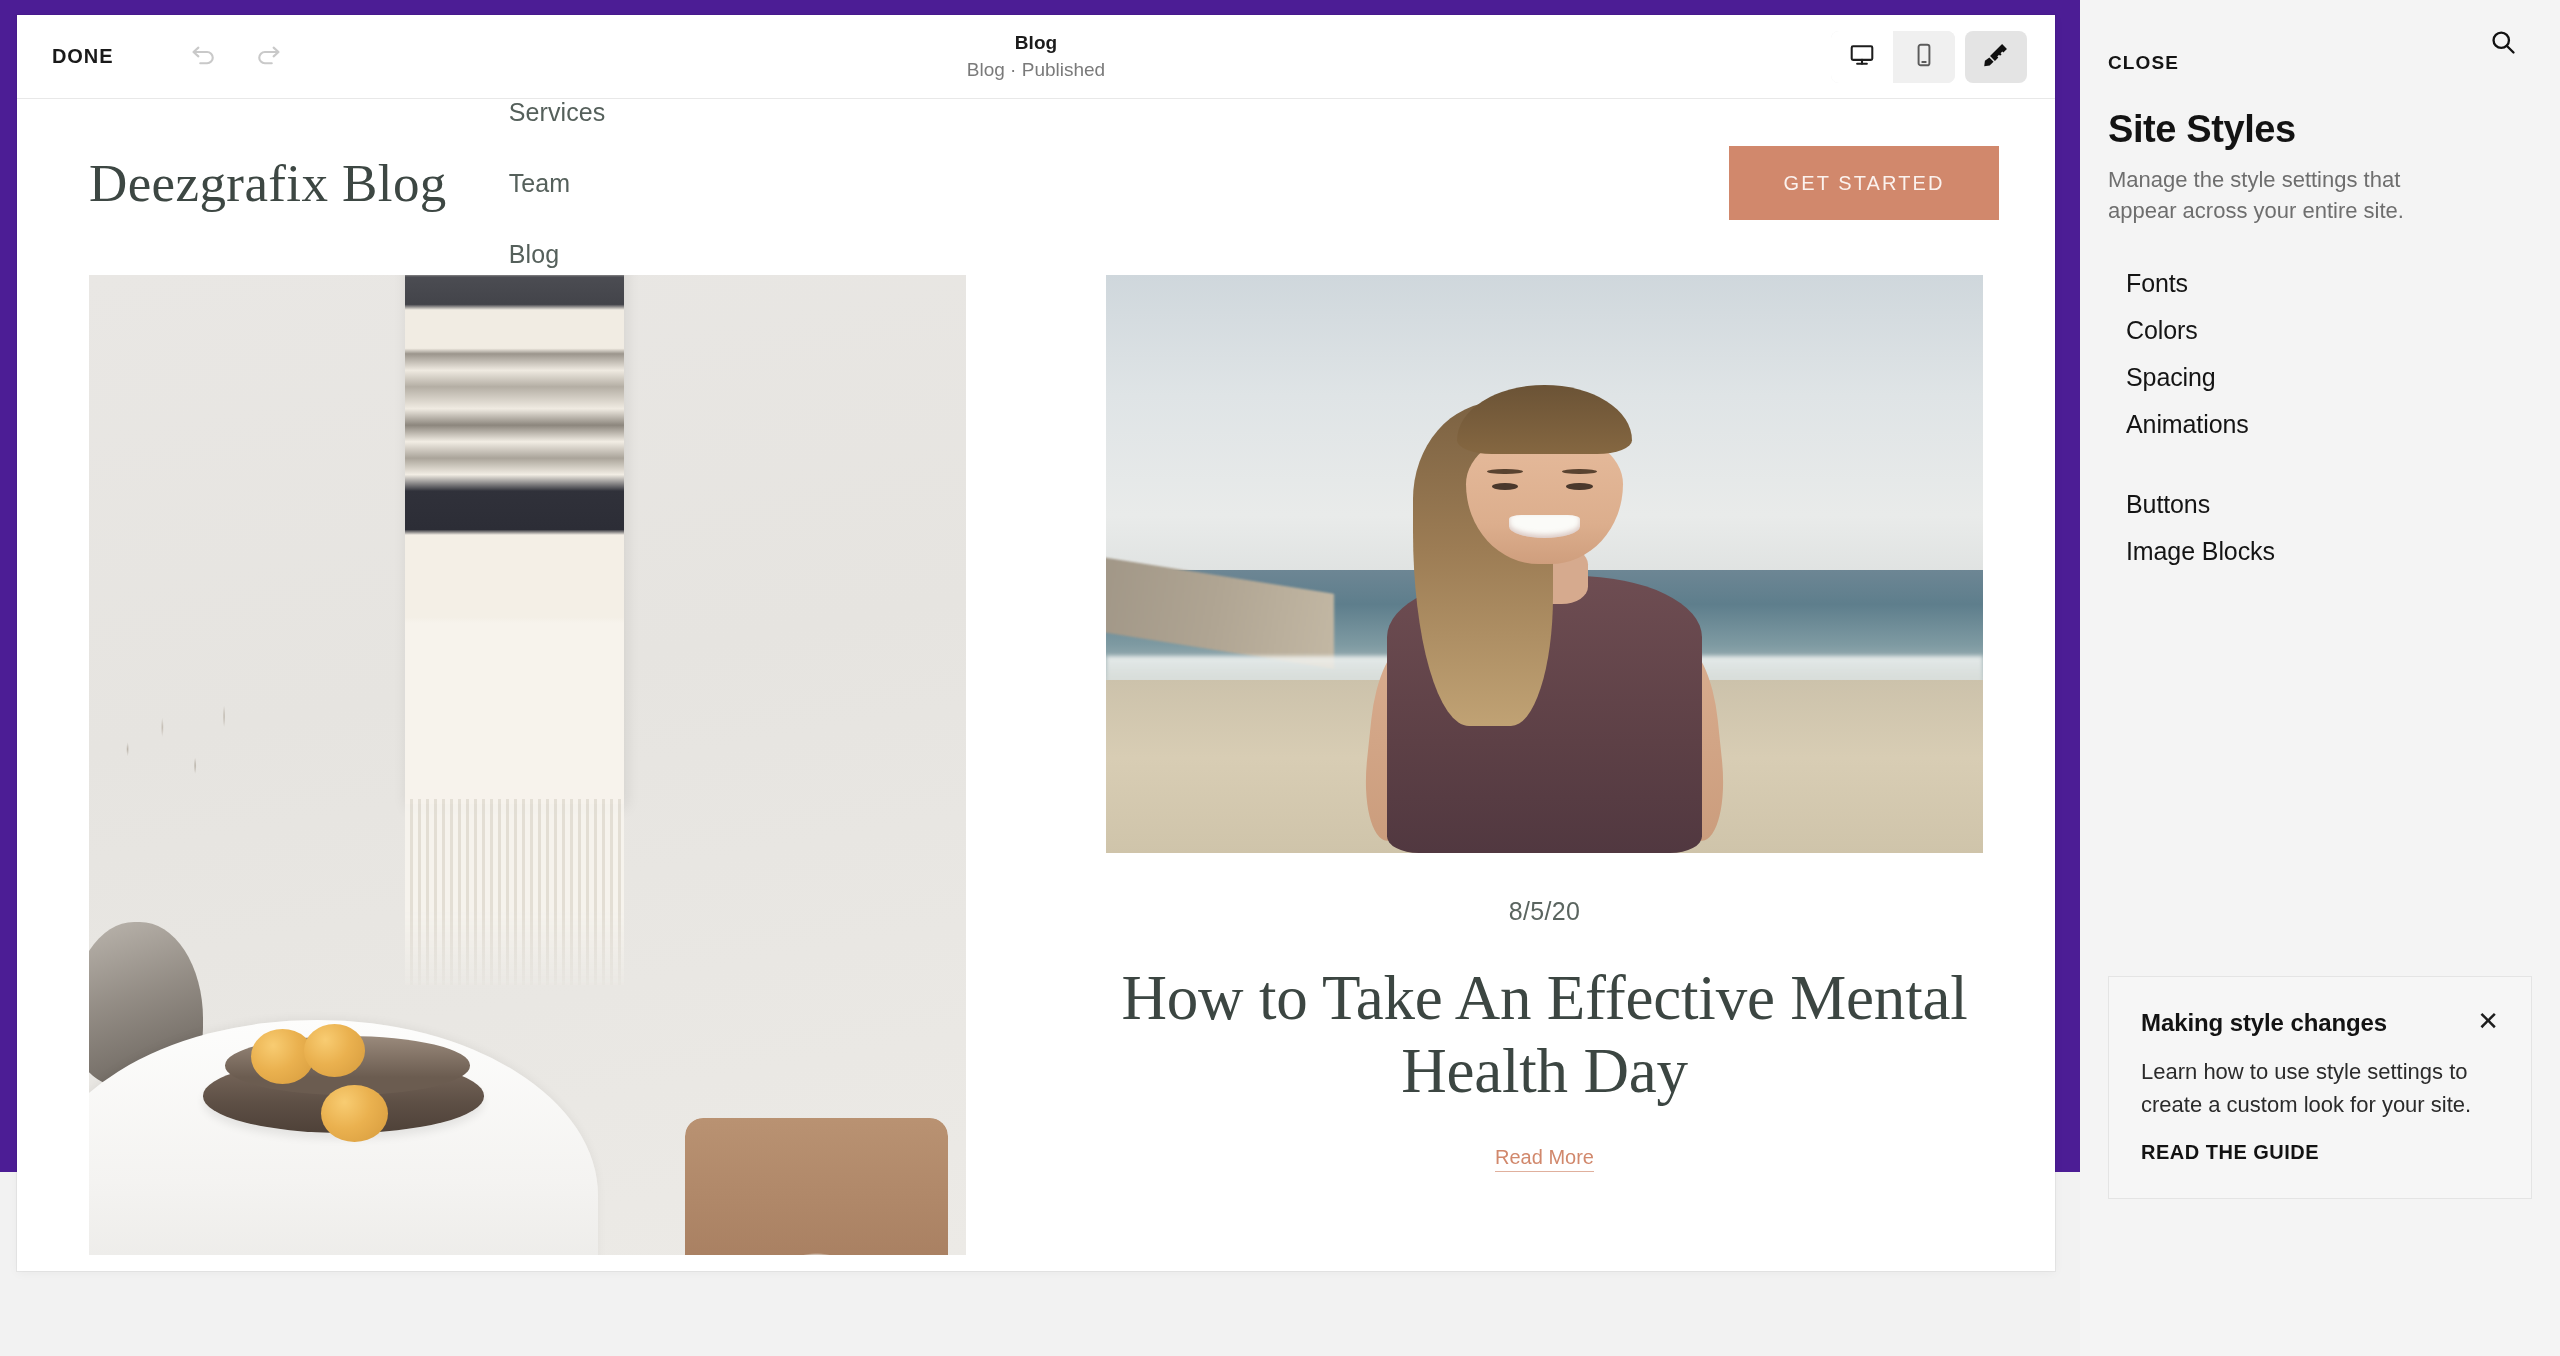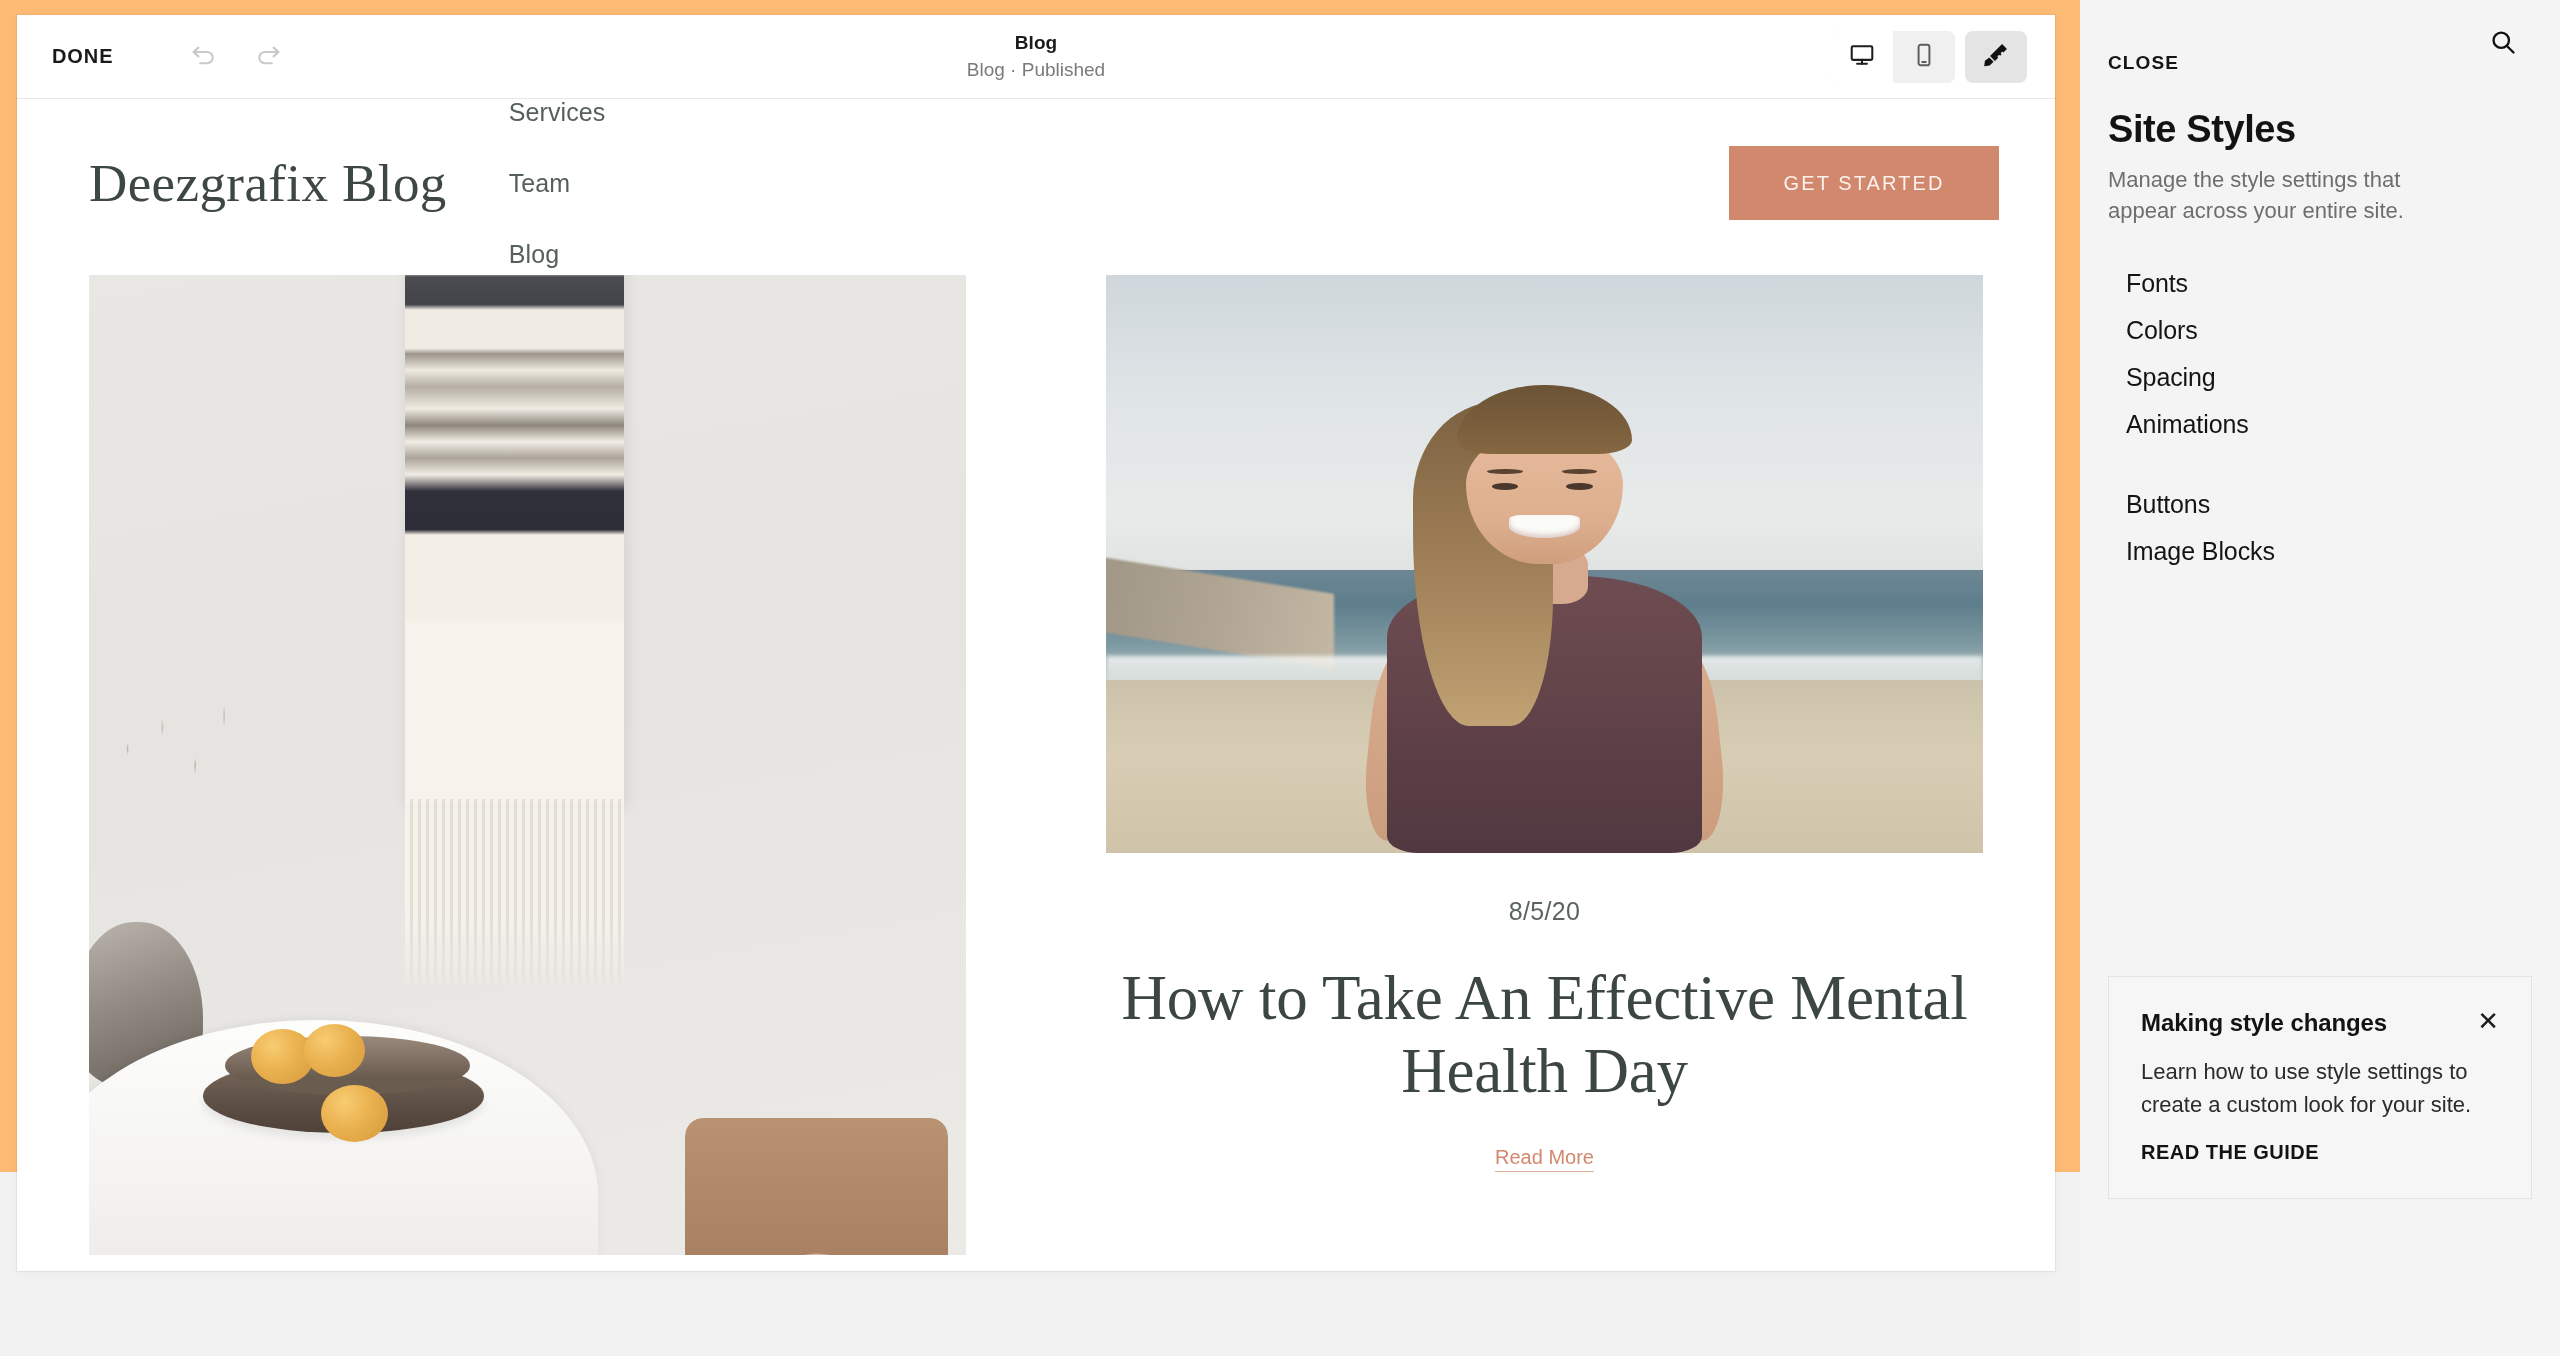--- a/index.html
+++ b/index.html
@@ -11,21 +11,21 @@
     background: #f2f2f2;
     font-family: "Liberation Sans", sans-serif;
     -webkit-font-smoothing: antialiased;
   }
 
   
   #editor-root {
     position: relative;
     width: 2560px;
     height: 1172px;
-    background: #fdba74;
+    background: #4c1d95;
   }
 
   
   #canvas-frame {
     position: absolute;
     left: 17px;
     top: 15px;
     width: 2038px;
     height: 1256px;
     background: #ffffff;

